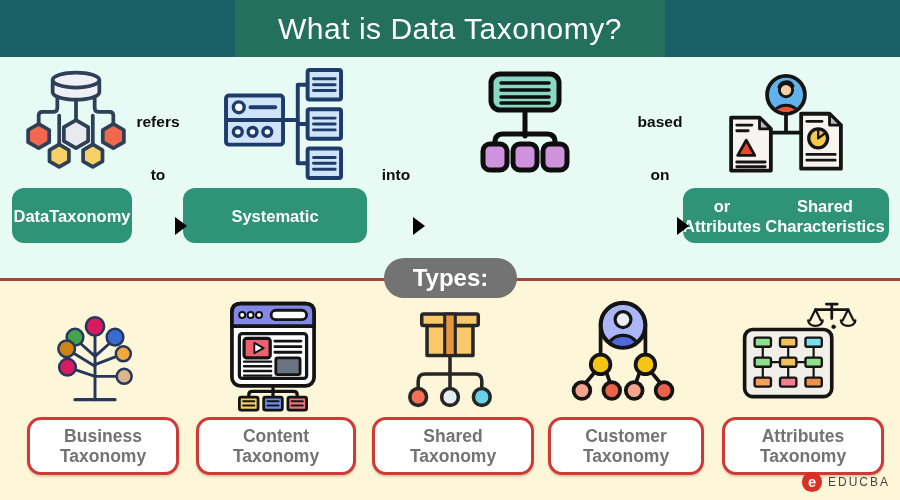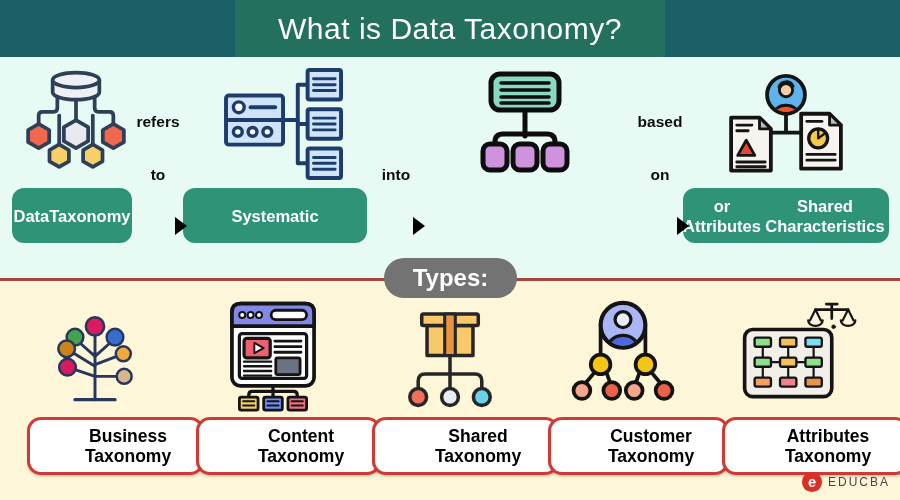--- a/index.html
+++ b/index.html
@@ -11,21 +11,21 @@
   .divider{position:absolute;top:278px;left:0;width:900px;height:3px;background:#a6453e;z-index:2;}
   .sec2{position:absolute;top:281px;left:0;width:900px;height:219px;background:#fdf6d8;}
   .icon{position:absolute;z-index:3;}
   .flow-box{position:absolute;top:188px;height:55px;background:#2e9377;border-radius:12px;color:#fff;font-weight:bold;font-size:16.5px;line-height:20px;display:flex;align-items:center;justify-content:center;text-align:center;z-index:3;}
   .fb1{left:12px;width:120px}.fb2{left:183px;width:184px}.fb3{left:424px;width:206px}.fb4{left:683px;width:206px}
   .conn{position:absolute;top:168px;height:62px;display:flex;flex-direction:column;align-items:center;justify-content:flex-end;font-size:15.5px;font-weight:bold;color:#0d0d0d;line-height:17px;z-index:3;gap:36px;}
   .c1{left:128px;width:60px}.c2{left:368px;width:56px}.c3{left:630px;width:60px}
   .arrow{position:relative;width:36px;height:5px;background:#000;margin-top:4px;margin-bottom:7px;}
   .arrow::after{content:"";position:absolute;right:-11px;top:-6.5px;width:0;height:0;border-left:12px solid #000;border-top:9px solid transparent;border-bottom:9px solid transparent;}
   .types-pill{position:absolute;left:384px;top:258px;width:133px;height:40px;background:#737373;border-radius:21px;color:#fff;font-size:24px;font-weight:bold;text-align:center;line-height:40px;z-index:6;}
-  .type-box{position:absolute;top:417px;height:52px;background:#fff;border:3px solid #cf3936;border-radius:14px;display:flex;flex-direction:column;align-items:center;justify-content:center;text-align:center;font-size:17.5px;font-weight:bold;color:#000000;line-height:20px;box-shadow:0 2px 2px rgba(120,40,30,.2);z-index:3;padding-left:25px;}
+  .type-box{position:absolute;top:417px;height:52px;background:#fff;border:3px solid #cf3936;border-radius:14px;display:flex;flex-direction:column;align-items:center;justify-content:center;text-align:center;font-size:17.5px;font-weight:bold;color:#737373;line-height:20px;box-shadow:0 2px 2px rgba(120,40,30,.2);z-index:3;}
   .tb1{left:27px;width:146px}.tb2{left:196px;width:154px}.tb3{left:372px;width:156px}.tb4{left:548px;width:150px}.tb5{left:722px;width:156px}
   .i1{left:20px;top:63px}.i2{left:206px;top:66px}.i3{left:462px;top:70px}.i4{left:722px;top:74px}
   .j1{left:45px;top:306px}.j2{left:217px;top:300px}.j3{left:397px;top:306px}.j4{left:567px;top:300px}.j5{left:741px;top:298px}
   .brand{position:absolute;right:10px;top:471px;display:flex;align-items:center;gap:5px;z-index:4;}
   .brand-text{font-size:12px;color:#4a4446;letter-spacing:2px;font-weight:500;}
 </style>
 </head>
 <body>
 
 <div class="page">

